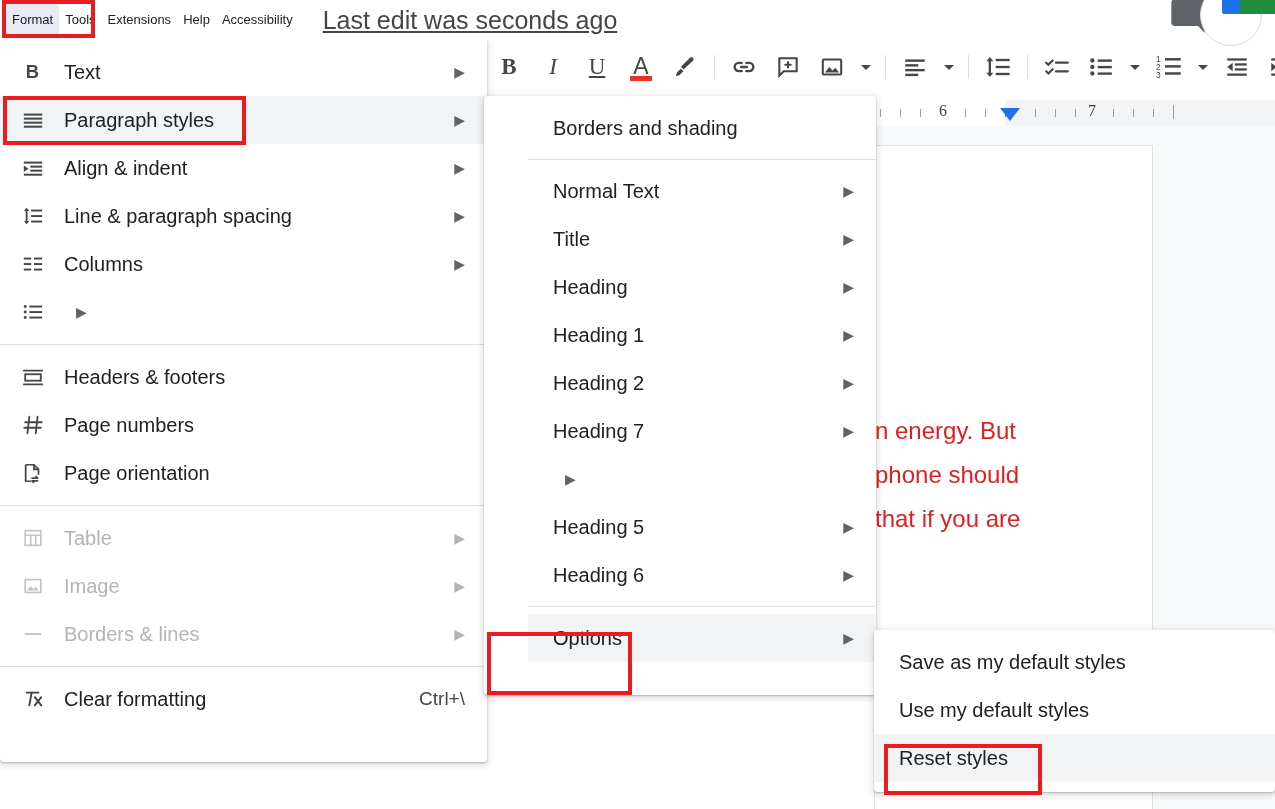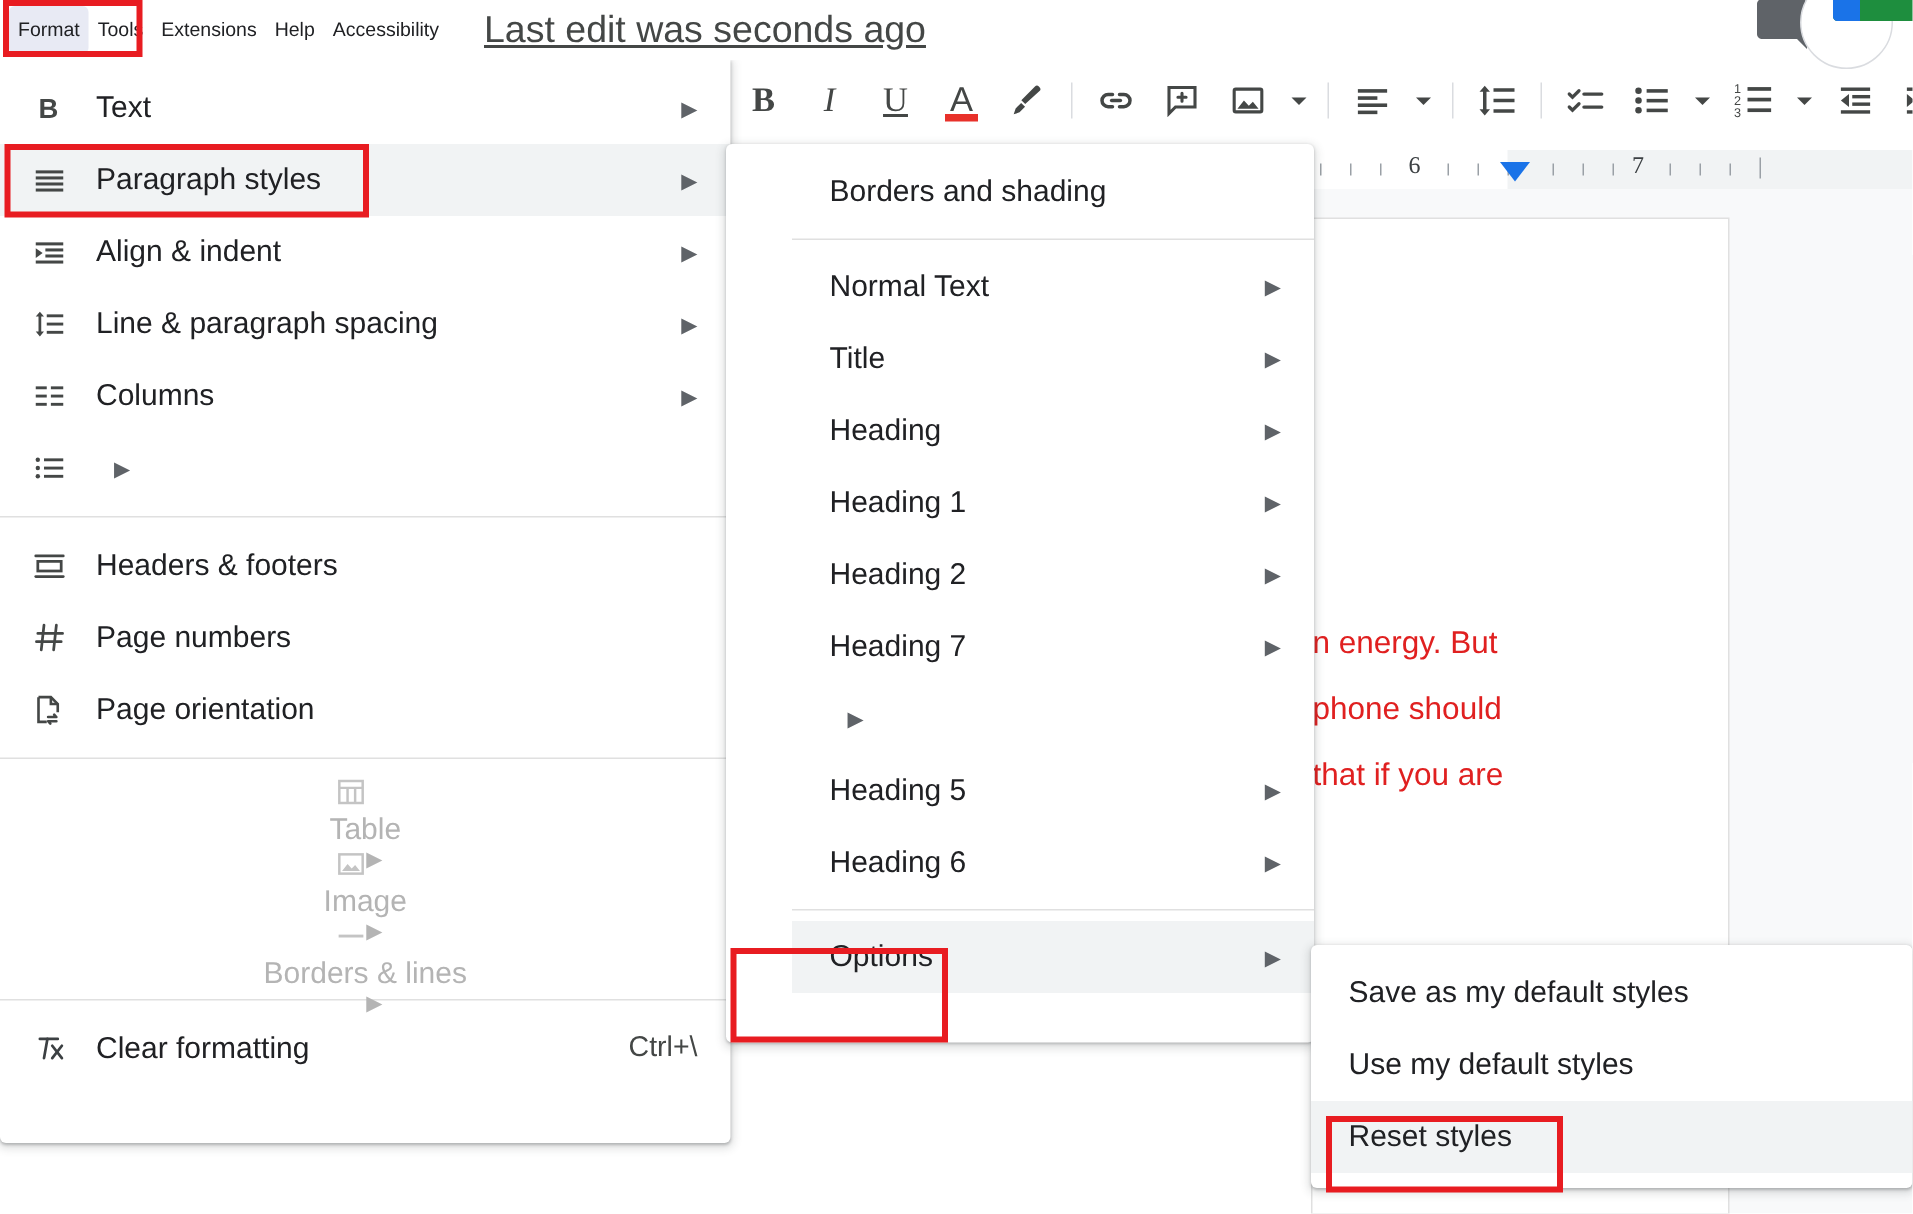--- a/index.html
+++ b/index.html
@@ -61,40 +61,40 @@
     border-top: 13px solid #1a73e8;
   }
 
   
   .doc-bg { position: absolute; left: 875px; top: 126px; width: 400px; height: 683px; background:#f8f9fa; z-index:1;}
   .doc-page {
     position: absolute; left: 875px; top: 146px; width: 277px; height: 663px;
     background: #ffffff; box-shadow: 0 0 0 1px #e0e0e0; z-index: 2;
   }
   .doc-line {
-    position: absolute; left: 0; font-size: 21px; color: #e02020;
+    position: absolute; left: 0; font-size: 24px; color: #e02020;
     white-space: nowrap; font-family: "Liberation Sans", sans-serif;
   }
 
   
   .menu-panel {
     position: absolute; background: #ffffff; border-radius: 0 0 4px 4px;
     box-shadow: 0 2px 6px 2px rgba(60,64,67,.15), 0 1px 2px rgba(60,64,67,.3);
   }
   #format-menu { left: 0; top: 40px; width: 487px; height: 722px; z-index: 20; }
   #para-menu   { left: 484px; top: 96px; width: 392px; height: 599px; z-index: 21; border-radius:4px;padding-left:44px;}
   #opts-menu   { left: 874px; top: 630px; width: 401px; height: 162px; z-index: 22; border-radius:4px;}
 
   .mrow {
     position: relative; display: flex; align-items: center;
     height: 48px; padding-left: 22px; padding-right: 22px;
     font-size: 20px; color: #202124; cursor: default;
   }
   .mrow.hl { background: #f1f3f4; }
-  .mrow.disabled { color: #b4b4b4; flex-direction: column; }
+  .mrow.disabled { color: #b4b4b4; }
   .mrow .ic {
     width: 28px; flex: 0 0 28px; display: flex; align-items: center;
     justify-content: flex-start; color: #444746; margin-right: 14px;
   }
   .mrow .lbl { flex: 1 1 auto; white-space: nowrap; }
   .mrow .arw {
     flex: 0 0 auto; color: #5f6368; font-size: 14px; line-height: 1;
     margin-left: 12px;
   }
   .mrow.disabled .arw { color: #b4b4b4; }

